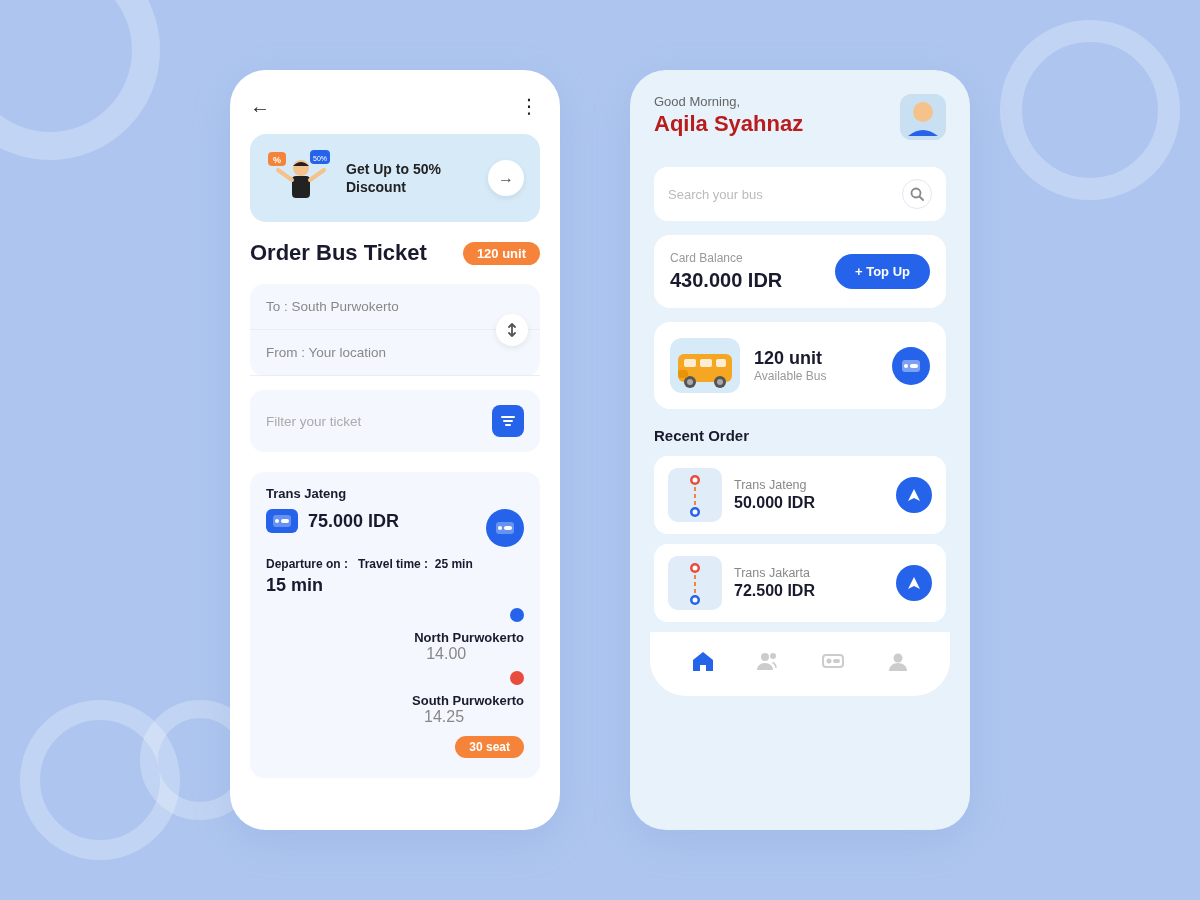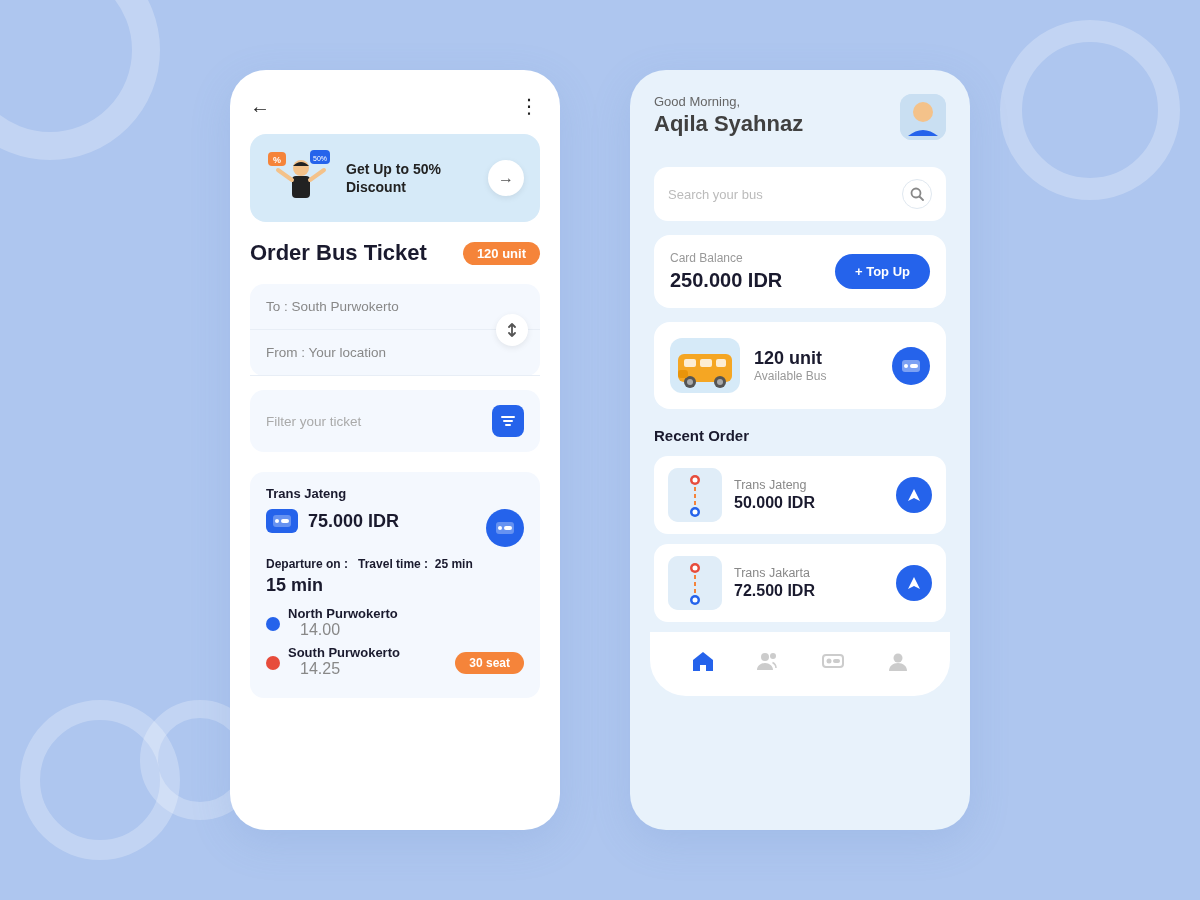--- a/index.html
+++ b/index.html
@@ -245,23 +245,24 @@
     }
     .travel-time-label {
       font-size: 18px;
       font-weight: 800;
       color: #1a1a2e;
       margin-bottom: 10px;
     }
 
     .stop-row {
       display: flex;
-      align-items: center;
+      align-items: flex-end;
       gap: 8px;
       margin-bottom: 6px;
+      flex-direction: column;
     }
     .stop-dot {
       width: 14px;
       height: 14px;
       border-radius: 50%;
       flex-shrink: 0;
       margin-top: 2px;
     }
     .stop-dot.blue { background: #2563eb; }
     .stop-dot.red { background: #e74c3c; }
@@ -297,21 +298,21 @@
     }
 
     .greeting {
       font-size: 13px;
       color: #666;
       margin-bottom: 2px;
     }
     .greeting-name {
       font-size: 22px;
       font-weight: 800;
-      color: #404040;
+      color: #b91c1c;
       margin-bottom: 16px;
     }
     .avatar-circle {
       width: 46px;
       height: 46px;
       border-radius: 12px;
       background: #c9dff2;
       overflow: hidden;
       flex-shrink: 0;
     }
@@ -631,21 +632,21 @@
           <svg width="14" height="14" viewBox="0 0 14 14">
             <circle cx="6" cy="6" r="4.5" stroke="#888" stroke-width="1.8" fill="none"></circle>
             <line x1="9.5" y1="9.5" x2="13" y2="13" stroke="#888" stroke-width="1.8" stroke-linecap="round"></line>
           </svg>
         </div>
       </div>
 
       <div class="balance-card">
         <div>
           <div class="balance-label">Card Balance</div>
-          <div class="balance-amount">250.000 IDR</div>
+          <div class="balance-amount">430.000 IDR</div>
         </div>
         <div class="topup-btn">+ Top Up</div>
       </div>
 
       <div class="bus-card">
         <div class="bus-illustration">
           <svg viewBox="0 0 70 55" width="70" height="55">
 
             <rect x="8" y="16" width="54" height="28" rx="6" fill="#f5a623"></rect>
 

